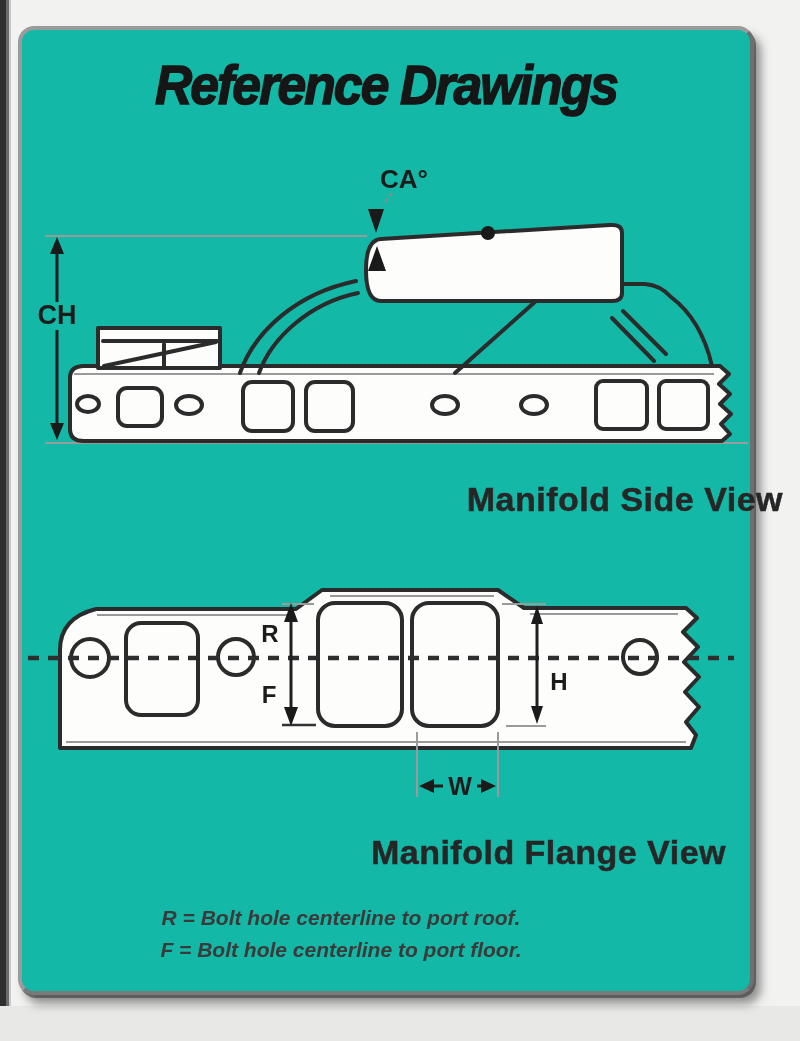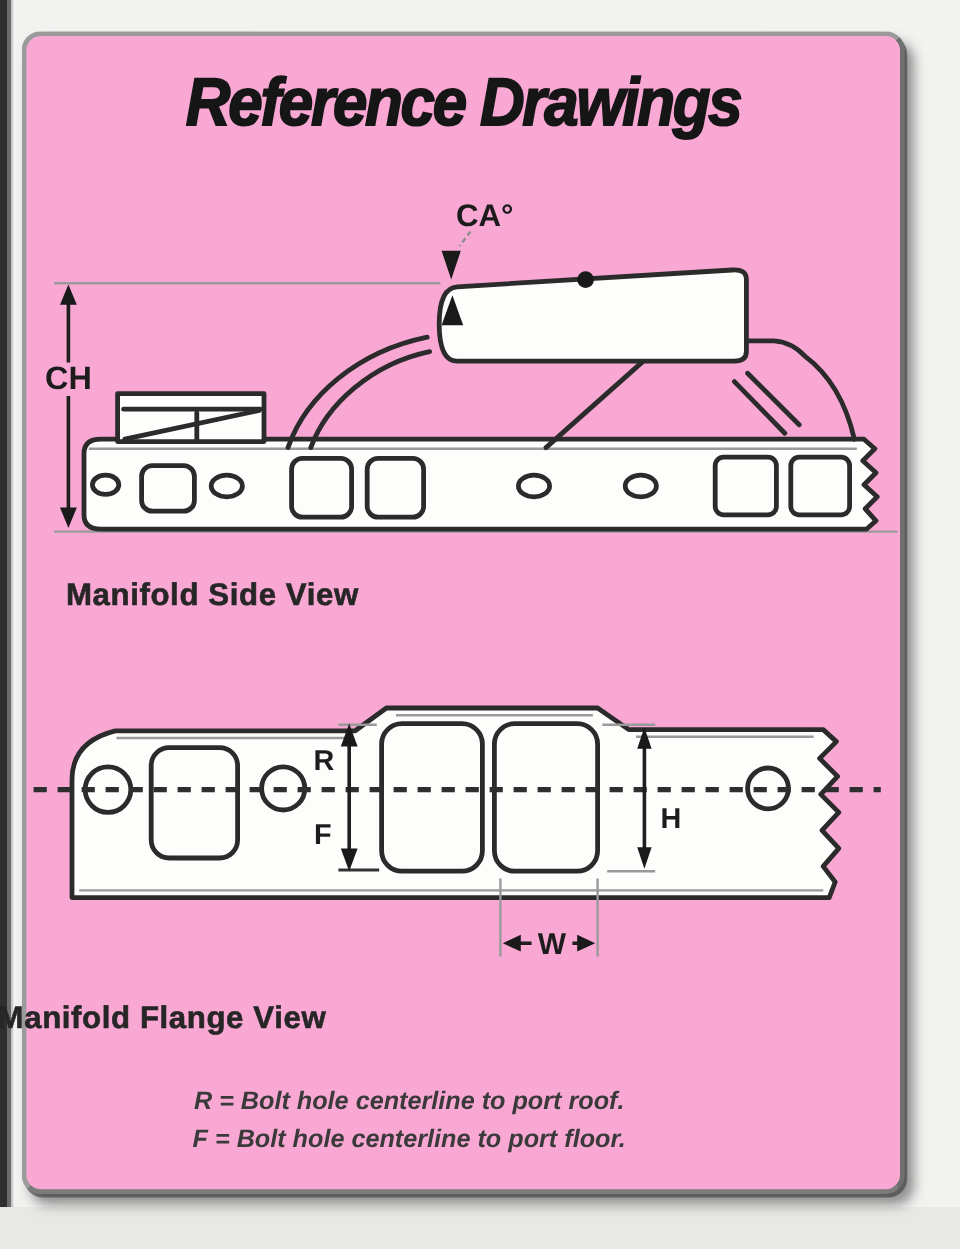--- a/index.html
+++ b/index.html
@@ -10,38 +10,38 @@
   }
   .edge-bar{
     position:absolute; left:0; top:0; width:11px; height:1006px;
     background:linear-gradient(90deg,#2f2f2f 0 6px,#6b6b6b 6px 9px,#c9c9c9 9px 11px);
   }
   .bottom-strip{
     position:absolute; left:0; top:1006px; width:800px; height:35px; background:#e8e8e6;
   }
   .page{
     position:absolute; left:18px; top:26px; width:728px; height:961px;
-    background:#f9a8d4;
+    background:#14b8a6;
     border:4px solid #9b9b9b;
     border-right-color:#6f6f6f; border-bottom-color:#7a7a7a;
     border-radius:16px;
     box-shadow:7px 9px 10px rgba(45,45,45,.5), 2px 3px 0 #8a8a8a;
   }
   .title{
     position:absolute; left:0; right:0; top:22px;
     text-align:center;
     font-size:56px; font-weight:bold; font-style:italic;
     letter-spacing:-2px; color:#161616;
     -webkit-text-stroke:1.6px #161616;
     transform:scaleX(.92);
     white-space:nowrap;
   }
   .caption{
     position:absolute; left:0; right:0;
-    text-align:left; font-weight:bold; font-size:26px;
+    text-align:right; font-weight:bold; font-size:34px;
     color:#262626; -webkit-text-stroke:.5px #262626;
     letter-spacing:.5px; white-space:nowrap;
   }
   .caption.side{ top:450px; transform:translateX(33px); }
   .caption.flange{ top:803px; transform:translateX(-24px); }
   .legend{
     position:absolute; left:0; right:0; top:872px;
     text-align:center; transform:translateX(-45px);
     font-style:italic; font-weight:bold; font-size:21px;
     color:#3a3a3a; line-height:32px; white-space:nowrap;

